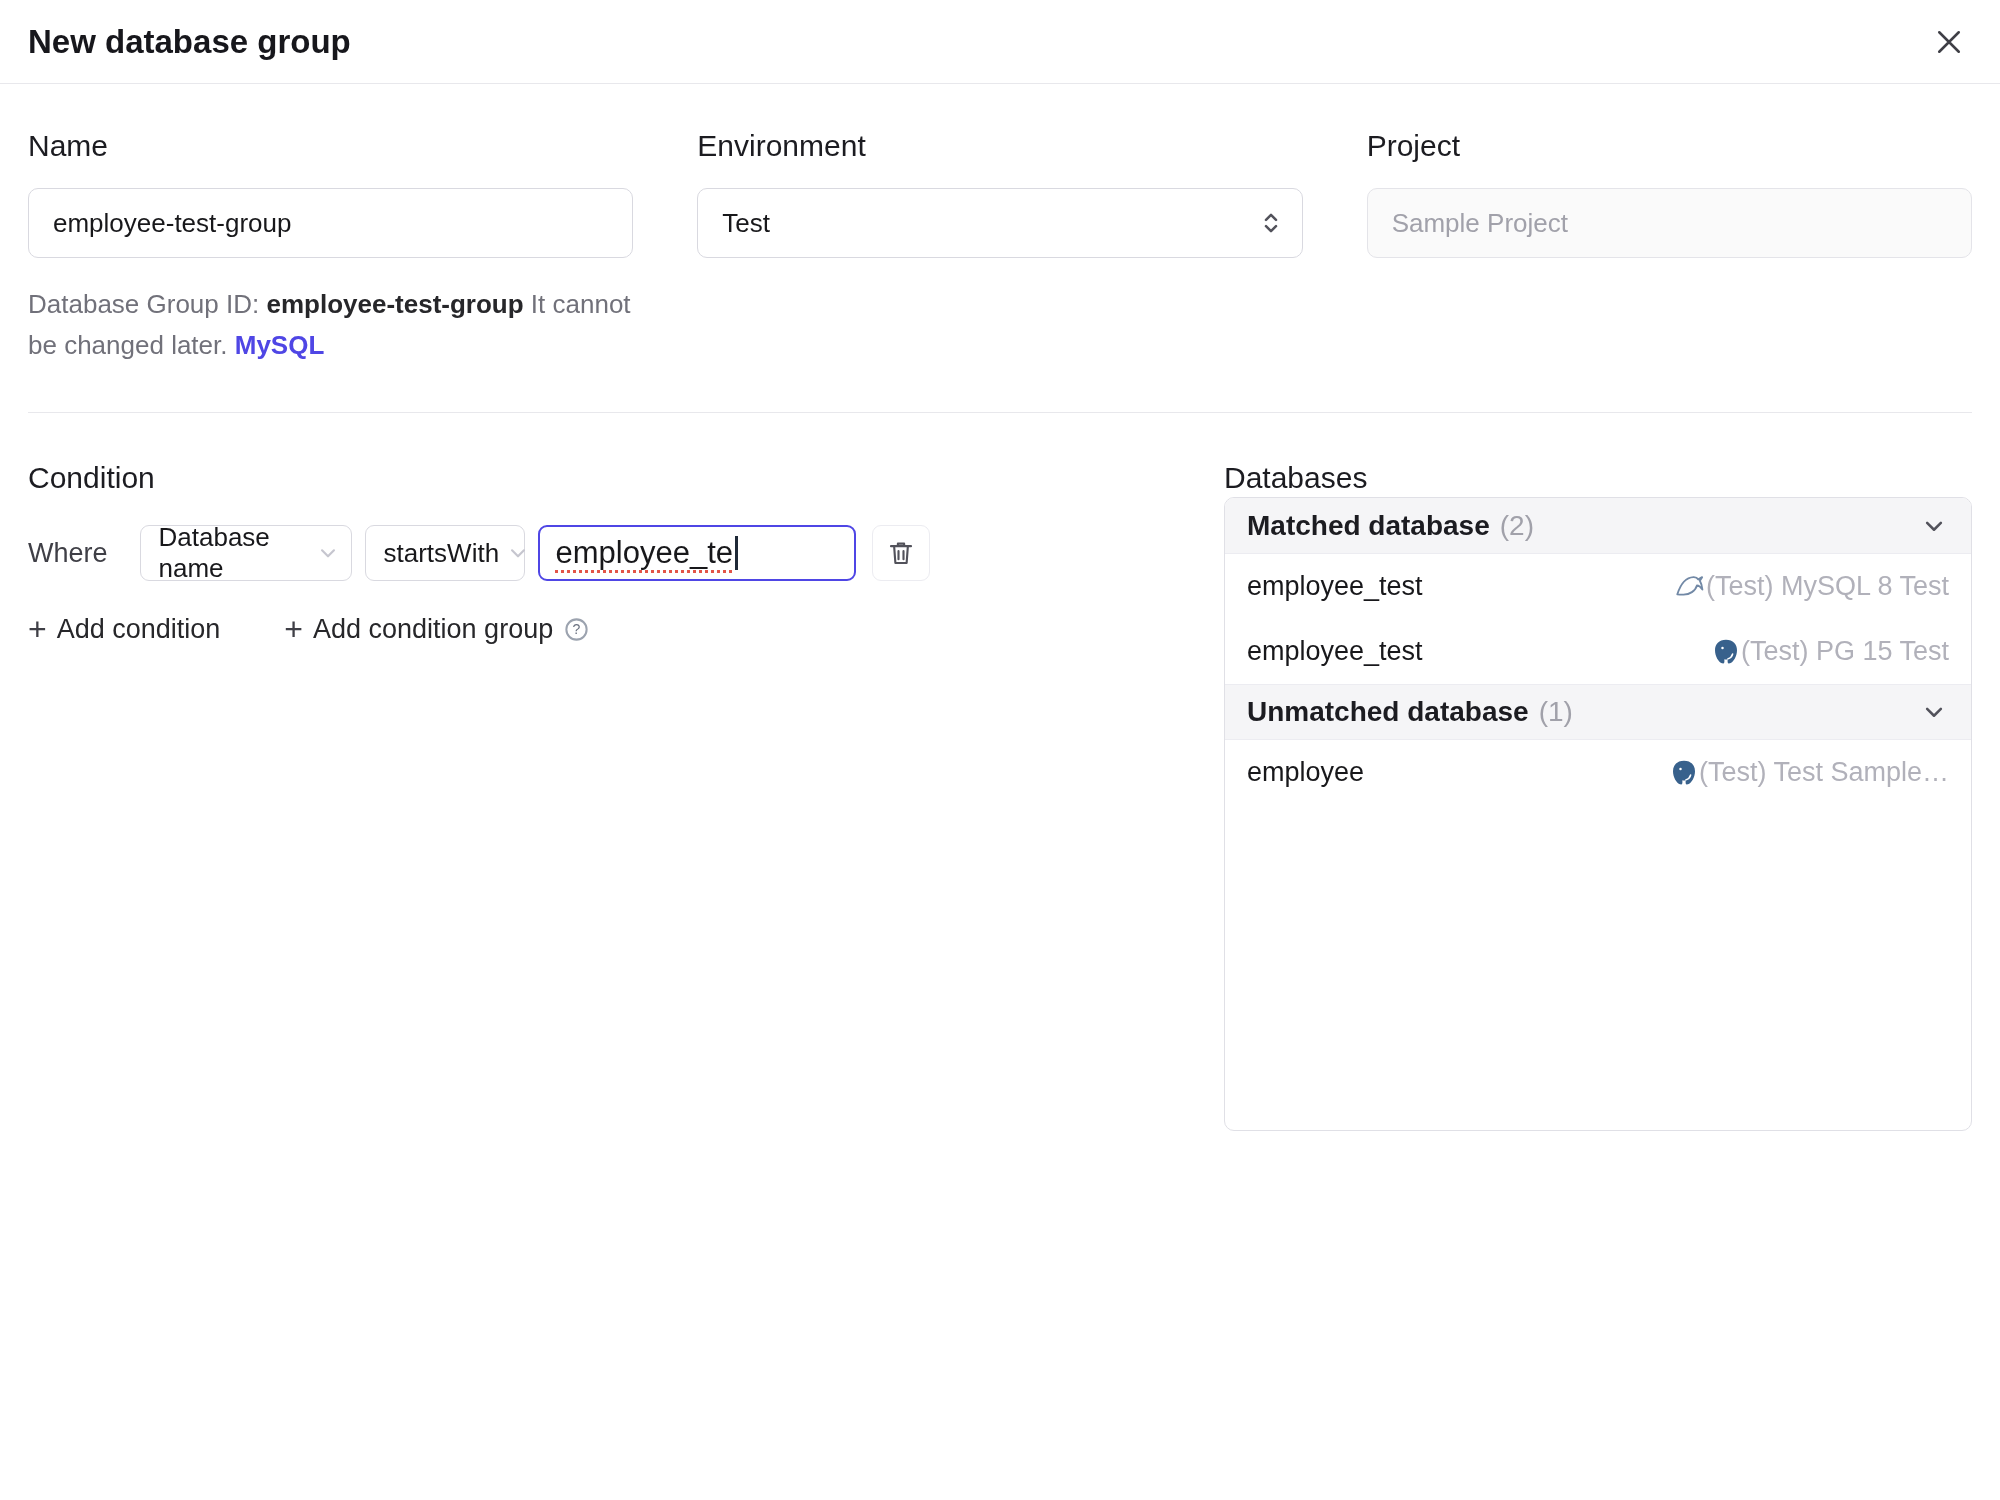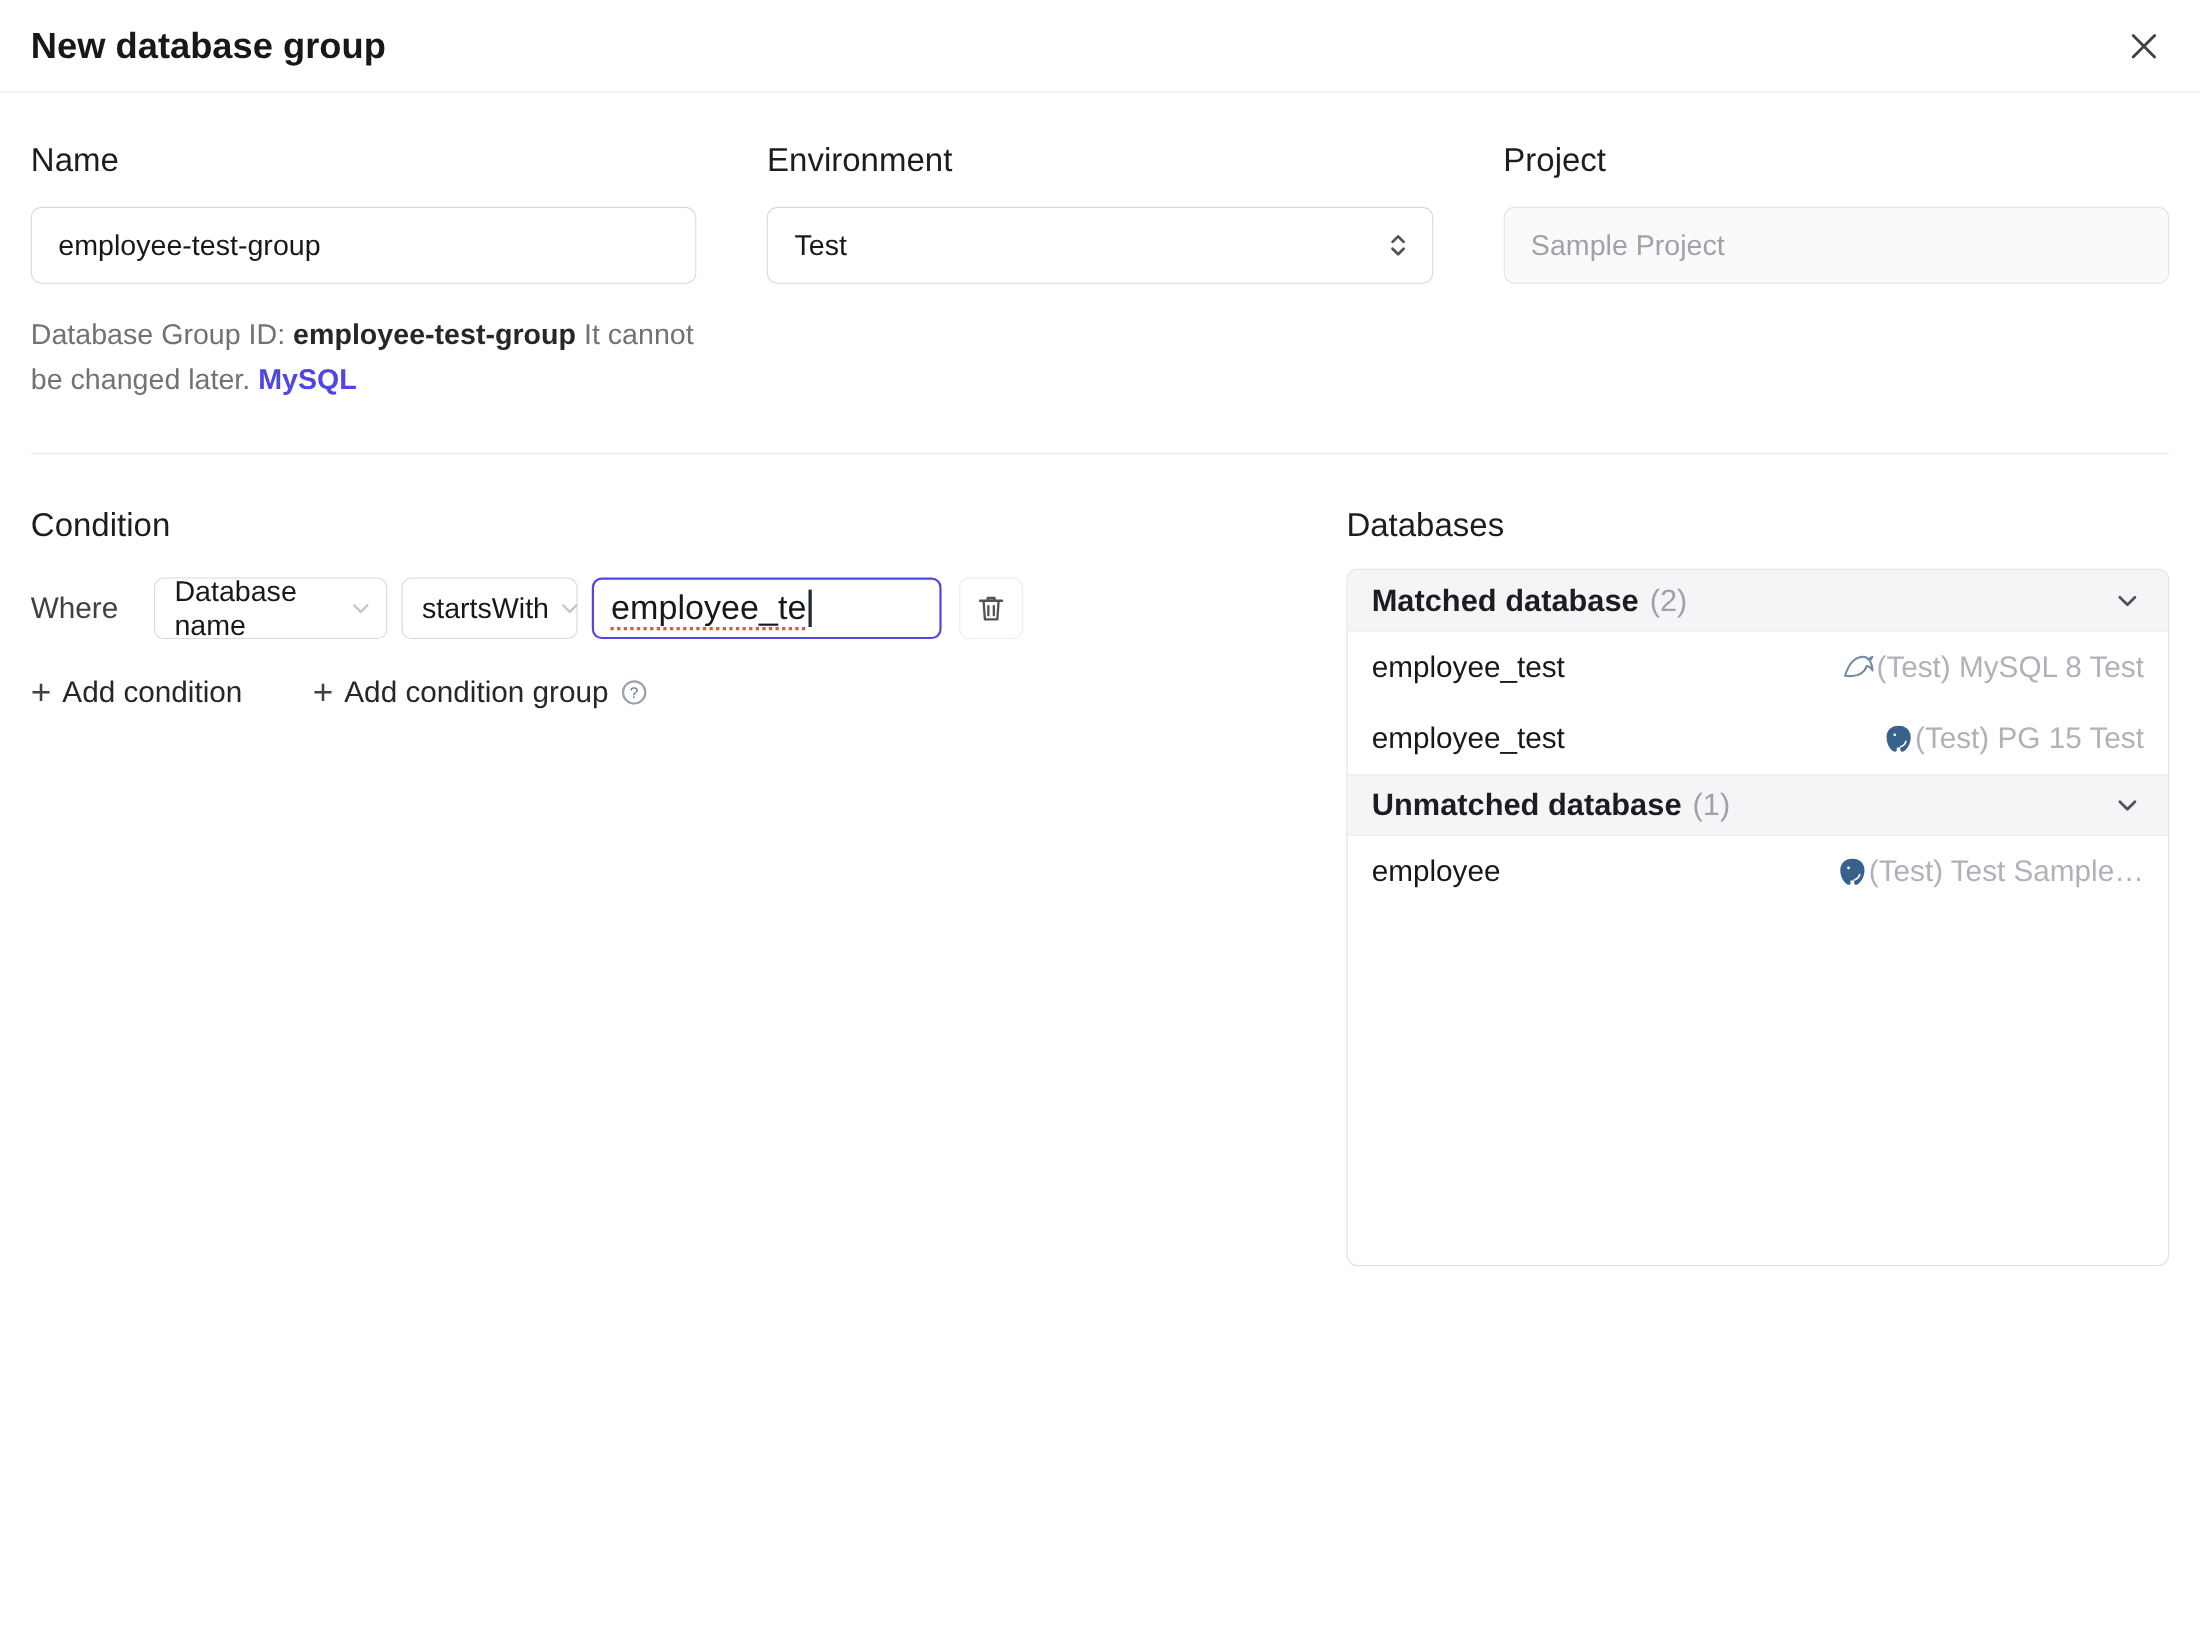--- a/index.html
+++ b/index.html
@@ -35,21 +35,21 @@
   .value-input{width:318px;height:56px;border:2.5px solid #4f46e5;border-radius:9px;display:flex;align-items:center;padding:0 16px;font-size:31px;cursor:text;background:#fff}
   .typed{text-decoration:underline dotted #e25549;text-decoration-thickness:2.5px;text-underline-offset:7px;white-space:pre}
   .caret{width:2.5px;height:34px;background:#1f2937;margin-left:2px;flex:none}
   .trash-btn{width:58px;height:56px;margin-left:16px;border:1px solid #ececf1;background:#fff;border-radius:9px;display:flex;align-items:center;justify-content:center;cursor:pointer}
 
   .add-row{display:flex;align-items:center;gap:64px;margin-top:32px}
   .add-btn{display:flex;align-items:center;gap:10px;background:none;border:none;font-size:27px;font-weight:500;color:#27272a;cursor:pointer;font-family:inherit}
   .plus{font-size:32px;line-height:1;color:#3f3f46;font-weight:400}
 
   .db-col{width:748px;flex:none;margin-left:24px}
-  .db-panel{margin-top:20px;border:1px solid #e0e0e6;border-radius:10px;height:634px;overflow:hidden;background:#fff}
+  .db-panel{border:1px solid #e0e0e6;border-radius:10px;height:634px;overflow:hidden;background:#fff}
   .db-sec{height:56px;background:#f5f5f7;display:flex;align-items:center;justify-content:space-between;padding:0 22px;cursor:pointer;border-bottom:1px solid #ececf1}
   .db-sec.top-border{border-top:1px solid #ececf1}
   .sec-left{display:flex;align-items:baseline}
   .sec-title{font-size:28px;font-weight:600;color:#1c1c21}
   .sec-count{font-size:28px;color:#a1a1aa;margin-left:10px;font-weight:400}
   .db-row{height:65px;display:flex;align-items:center;justify-content:space-between;padding:0 22px}
   .db-name{font-size:27px;color:#18181b}
   .db-meta{display:flex;align-items:center;font-size:27px;color:#b1b1ba;max-width:420px;white-space:nowrap;overflow:hidden}
   .db-meta .env-text{overflow:hidden;text-overflow:ellipsis}
   .icon{flex:none;display:flex;align-items:center;justify-content:center}

